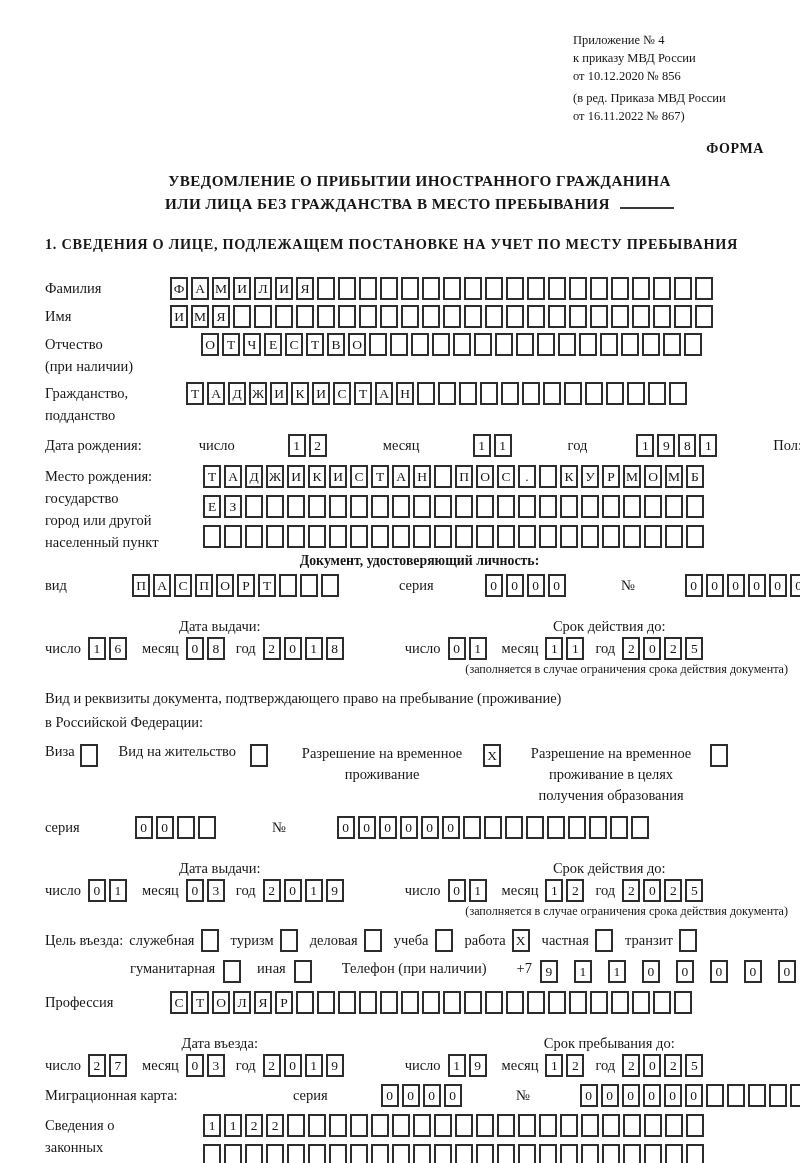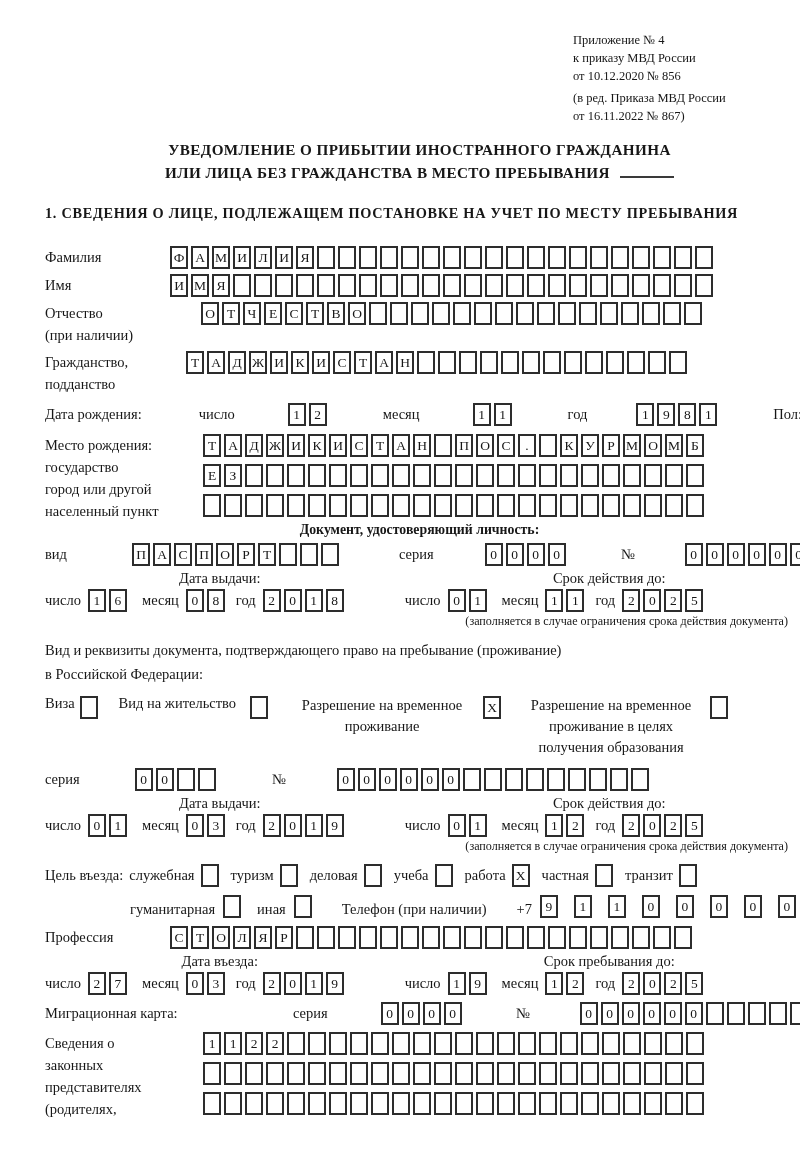--- a/index.html
+++ b/index.html
@@ -28,56 +28,57 @@
     text-align:center; font-size:13.5px; line-height:20px; background:#fff;
   }
   .lbl-col { flex:none; line-height:1.52; }
   .w82 { width:82px; } .w113 { width:113px; } .w98 { width:98px; } .w115 { width:115px; }
 
   .stack > .boxes { display:flex; margin-bottom:7px; }
   .stack > .boxes:last-child { margin-bottom:0; }
 
   .center-head { text-align:center; font-weight:bold; font-size:13.8px; margin-top:0; }
 
-  .datehead { display:flex; margin-top:4px; }
+  .datehead { display:flex; margin-top:21px; }
   .datehead .l { width:350px; text-align:center; }
   .datehead .r { width:370px; text-align:center; margin-left:30px; }
   .daterow { display:flex; align-items:center; margin-top:2px; white-space:nowrap; }
   .dgrp { display:flex; align-items:center; }
   .dgrp .t { margin-right:7px; }
   .dgrp .m { margin-left:12px; }
   .dgrp .g { margin-left:8px; }
   .dright { margin-left:58px; }
   .note { text-align:right; font-size:12.1px; margin-top:2px; padding-right:6px; }
 
   .intro { margin-top:10px; line-height:1.65; }
 
   .optrow { display:flex; align-items:flex-start; margin-top:8px; }
   .opt { display:flex; align-items:flex-start; }
   .opt .cap { text-align:center; line-height:1.45; }
   .opt .box { margin-top:1px; }
 
   .purpose { display:flex; align-items:center; margin-top:10px; white-space:nowrap; }
   .purpose .t { margin-right:6px; } .purpose .box { margin-right:12px; }
-  .purpose2 { display:flex; align-items:flex-end; margin-top:8px; padding-left:85px; white-space:nowrap; }
+  .purpose2 { display:flex; align-items:flex-start; margin-top:8px; padding-left:85px; white-space:nowrap; }
   .purpose2 .t { margin-right:8px; } .purpose2 .box { margin-right:16px; }
 </style>
 </head>
 <body>
 
 <div class="page">
 
   <div class="appendix">
     <div>Приложение № 4</div>
     <div>к приказу МВД России</div>
     <div>от 10.12.2020 № 856</div>
     <div class="gap">(в ред. Приказа МВД России</div>
     <div>от 16.11.2022 № 867)</div>
   </div>
 
+  <div class="forma">ФОРМА</div>
 
   <div class="title">
     <div>УВЕДОМЛЕНИЕ О ПРИБЫТИИ ИНОСТРАННОГО ГРАЖДАНИНА</div>
     <div>
       <span>ИЛИ ЛИЦА БЕЗ ГРАЖДАНСТВА В МЕСТО ПРЕБЫВАНИЯ</span><span class="blank-line"></span>
     </div>
   </div>
 
   <div class="sec1">1. СВЕДЕНИЯ О ЛИЦЕ, ПОДЛЕЖАЩЕМ ПОСТАНОВКЕ НА УЧЕТ ПО МЕСТУ ПРЕБЫВАНИЯ</div>
 

